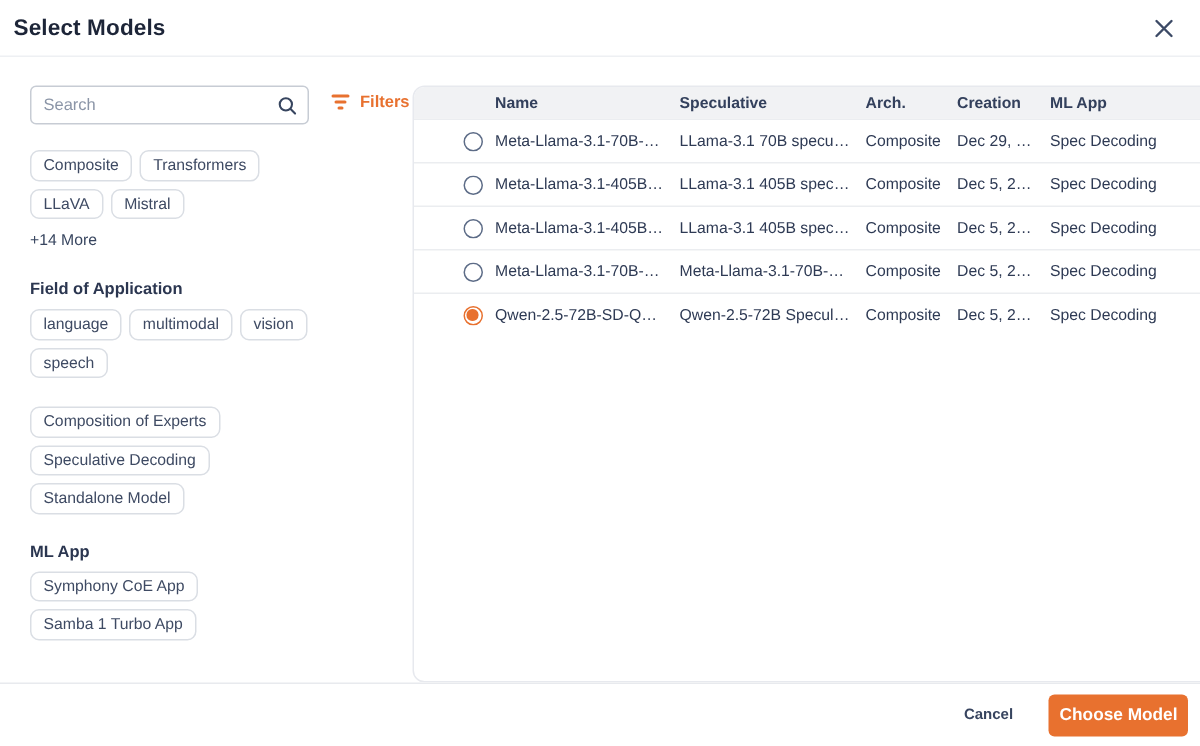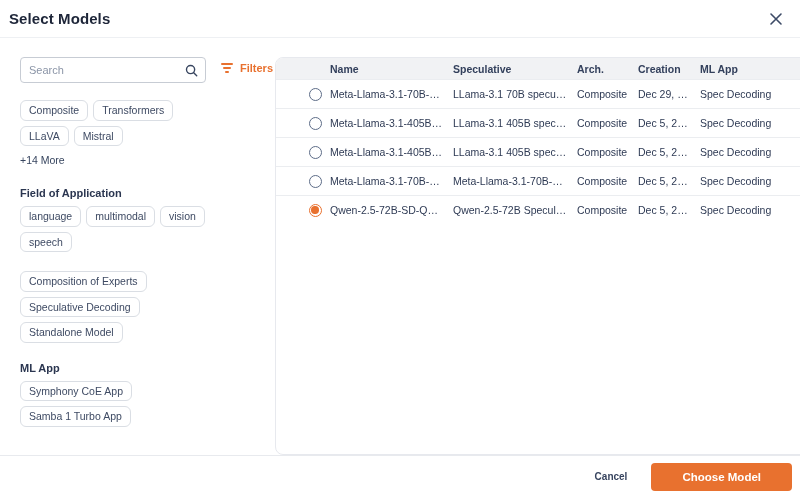--- a/index.html
+++ b/index.html
@@ -110,21 +110,21 @@
     display:flex; align-items:center; justify-content:flex-end;
     gap:16px; padding:0 8px 0 0; background:#fff;
   }
   .cancel-btn {
     background:none; border:none; font-family:"Liberation Sans", sans-serif;
     font-size:10px; font-weight:700; color:#37445f; cursor:pointer; padding:6px 8px;
   }
   .choose-btn {
     background:#e8712f; color:#fff; border:none; border-radius:4px;
     font-family:"Liberation Sans", sans-serif;
-    font-size:11.5px; font-weight:700; padding:8px 31px; cursor:pointer;
+    font-size:11.5px; font-weight:700; padding:8px 7px; cursor:pointer;
   }
 </style>
 </head>
 <body>
 
 <div class="dlg-header">
   <div class="dlg-title">Select Models</div>
   <div class="close-btn">
     <svg width="14" height="14" viewBox="0 0 14 14">
         <path d="M2 2 L12 12 M12 2 L2 12" stroke="currentColor" stroke-width="1.6" stroke-linecap="round"></path>

